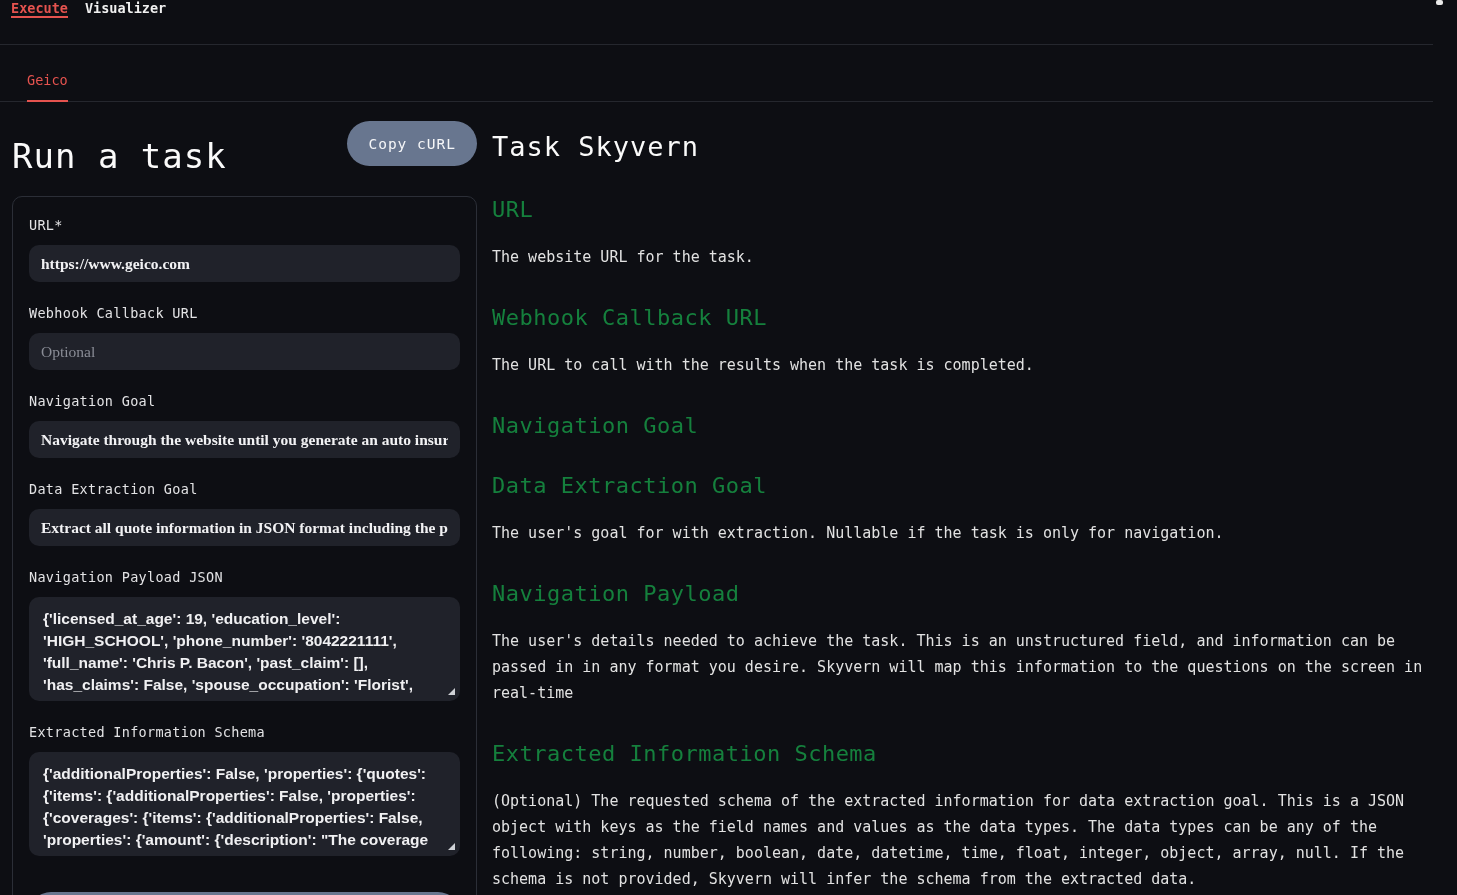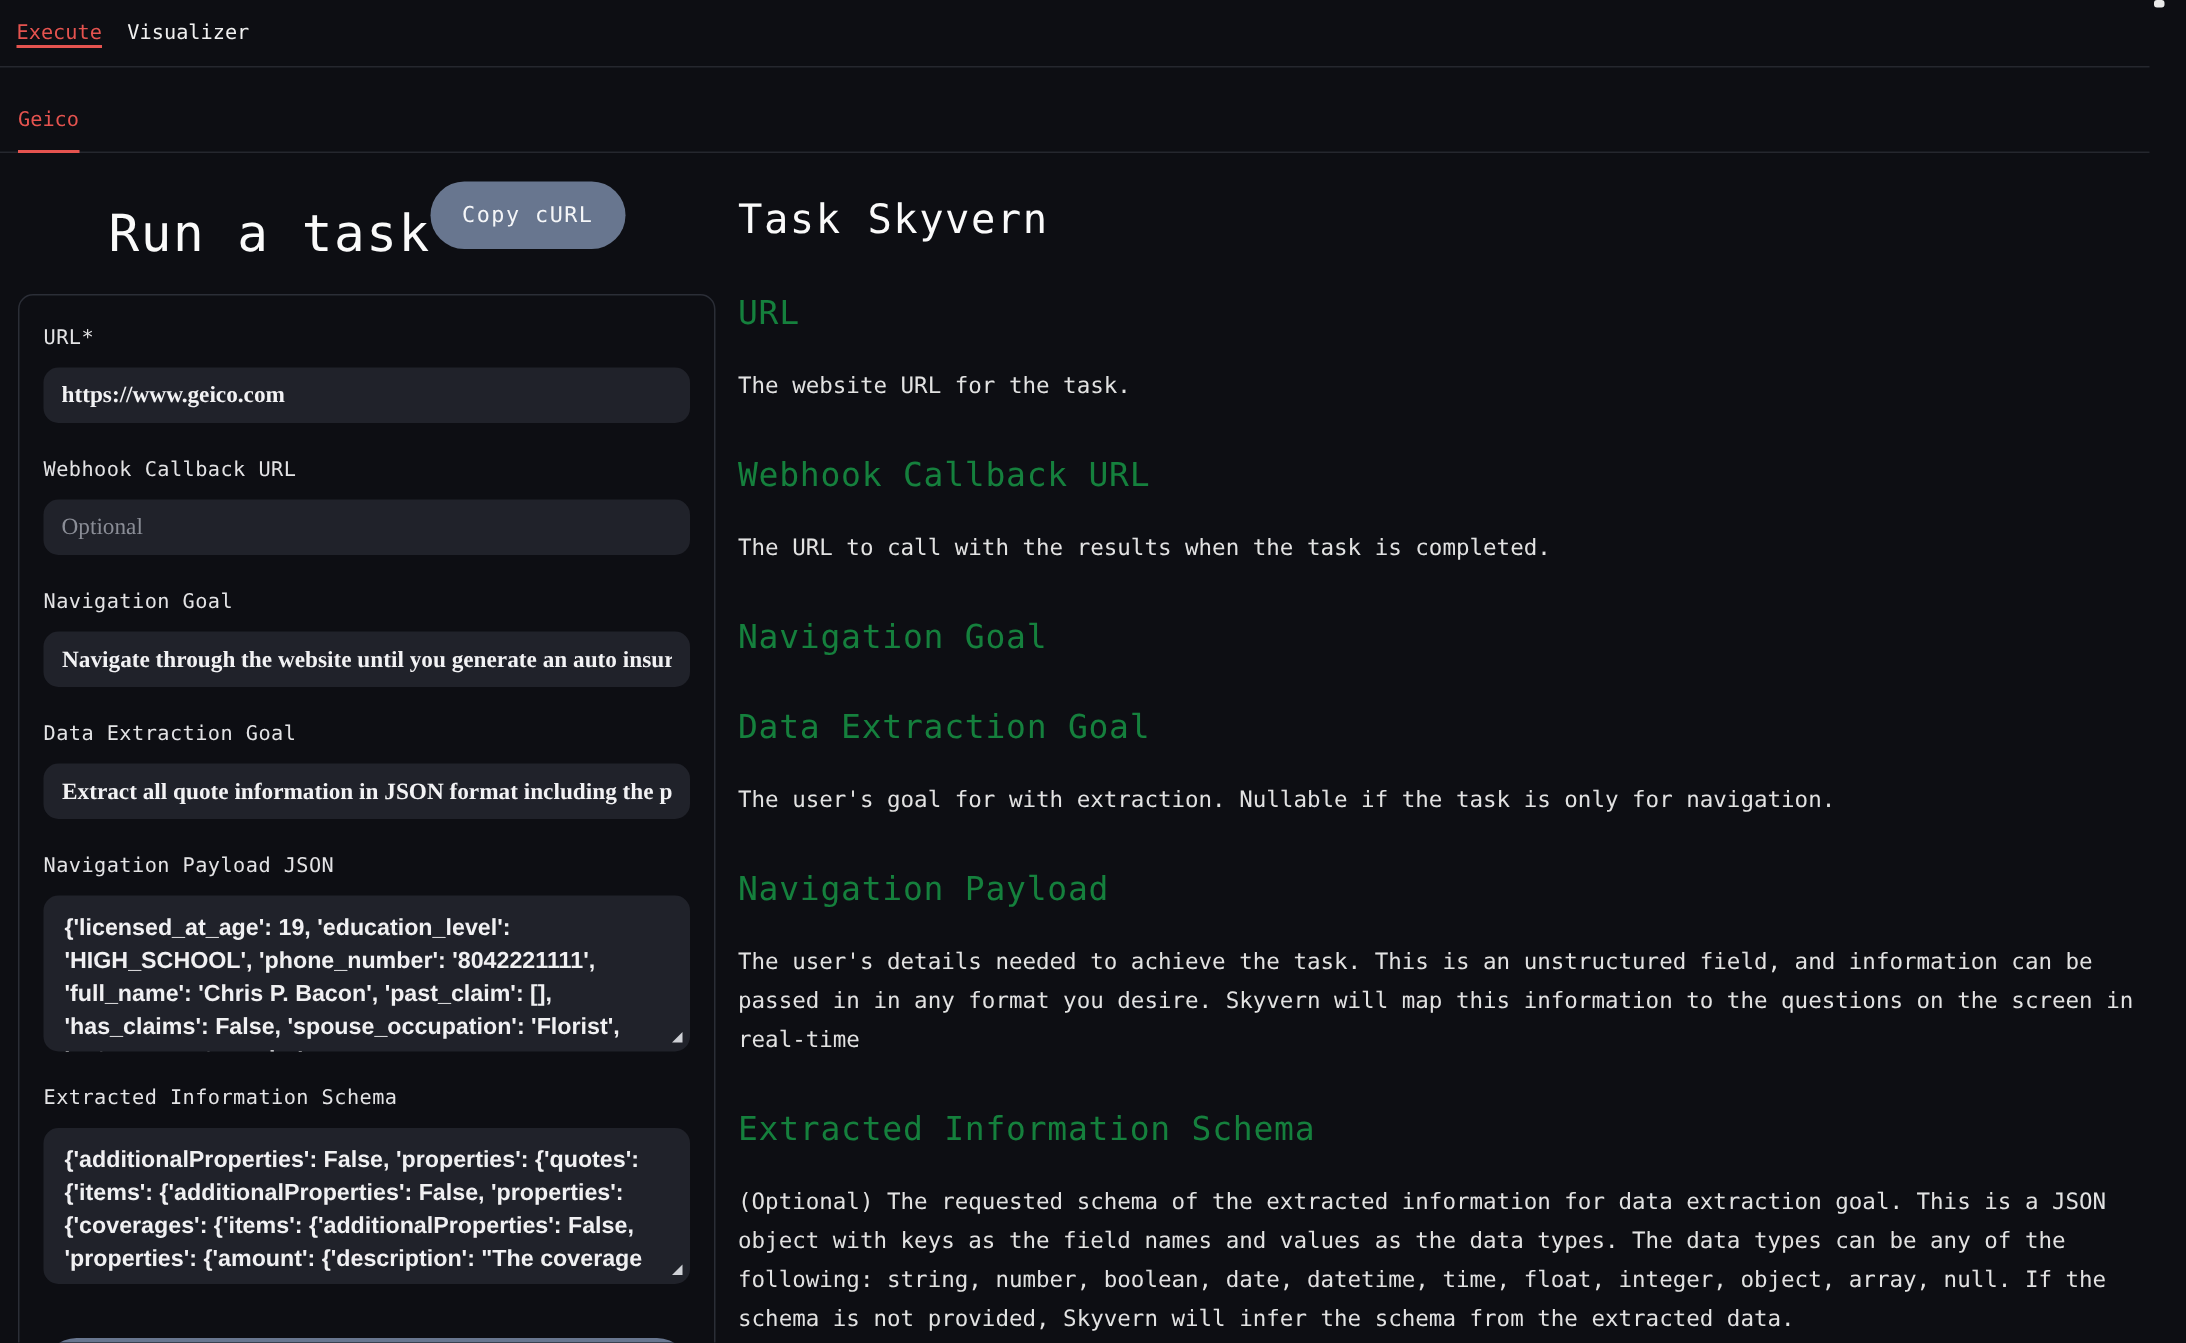--- a/index.html
+++ b/index.html
@@ -5,45 +5,46 @@
   * { margin:0; padding:0; box-sizing:border-box; }
   html,body { width:1457px; height:895px; overflow:hidden; }
   body {
     background:var(--bg,#0d0e13);
     color:#ececec;
     font-family:"DejaVu Sans Mono","Liberation Mono",monospace;
     position:relative;
   }
   
   .topbar {
-    height:45px; display:flex; align-items:center; gap:17px;
+    height:45px; display:flex; align-items:flex-start; gap:17px;
     padding-left:11px; border-bottom:1px solid #25272e;
     width:1433px;
+    font-weight:bold;
   }
   .tab {
     display:flex; align-items:center; font-size:13.5px; cursor:pointer;
     color:#f0f0f0; border-bottom:2.5px solid transparent; margin-bottom:-1px;
   }
   .tab.active { color:var(--accent,#e5534f); border-bottom-color:var(--accent,#e5534f); }
   .subbar {
     height:57px; display:flex; align-items:flex-end;
-    padding-left:12px; border-bottom:1px solid #25272e;
+    padding-left:27px; border-bottom:1px solid #25272e;
     width:1433px;
   }
   .subtab {
     font-size:13.5px; color:var(--accent,#e5534f); cursor:pointer;
     padding-bottom:12px; border-bottom:2.5px solid var(--accent,#e5534f); margin-bottom:-1px;
   }
   
   .content { display:flex; padding:0 24px 0 12px; }
   .left-col { width:465px; flex:0 0 465px; }
   .right-col { flex:1; margin-left:15px; padding-top:3px; }
 
   .left-header {
-    margin-top:19px; display:flex; justify-content:center; align-items:flex-start;
+    margin-top:19px; display:flex; justify-content:space-between; align-items:flex-start;
     height:46px;
   }
   .page-title { font-size:34px; font-weight:400; color:#fafafa; margin-top:15px; letter-spacing:1px; }
   .copy-curl-btn {
     height:45px; padding:0 21px; border:none; border-radius:9999px;
     background:var(--btn,#68768f); color:#f5f6f8; font-family:inherit;
     font-size:14.5px; cursor:pointer; letter-spacing:1px;
   }
   
   .card {

